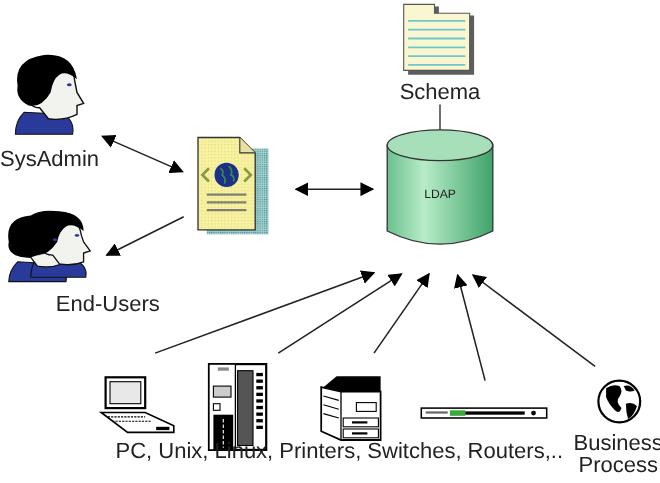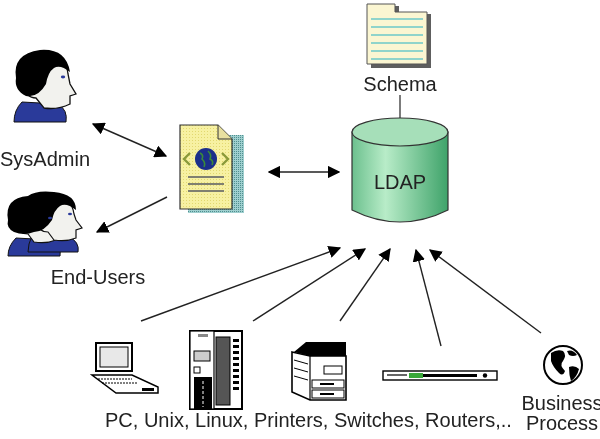--- a/index.html
+++ b/index.html
@@ -149,19 +149,19 @@
   </g>
 
   <g transform="translate(543,345)">
     <circle cx="20" cy="20" r="19" fill="#fff" stroke="#000" stroke-width="2"></circle>
     <path d="M8,8 Q14,4 20,6 Q24,10 20,16 Q16,20 22,26 Q20,32 16,28 Q10,22 8,16 Z" fill="#000"></path>
     <path d="M26,22 Q32,20 36,24 Q34,32 28,36 Q26,30 26,22 Z" fill="#000"></path>
     <path d="M24,6 Q30,4 34,10 Q30,12 26,10 Z" fill="#000"></path>
   </g>
 </svg>
 
-<div class="label" style="left:0;top:148px;width:90px;">SysAdmin</div>
+<div class="label" style="left:0;top:134px;width:90px;">SysAdmin</div>
 <div class="label" style="left:0;top:266px;width:100px;margin-left:48px;">End-Users</div>
 <div class="label" style="left:355px;top:73px;width:90px;">Schema</div>
-<div class="label" style="left:352px;top:171px;width:96px;font-size:20px;">LDAP</div>
-<div class="label" style="left:105px;top:409px;width:310px;text-align:center;">PC, Unix, Linux, Printers, Switches, Routers,..</div>
+<div class="label" style="left:352px;top:171px;width:96px;font-size:11px;">LDAP</div>
+<div class="label" style="left:105px;top:399px;width:310px;text-align:center;">PC, Unix, Linux, Printers, Switches, Routers,..</div>
 <div class="label" style="left:520px;top:392px;width:84px;">Business</div>
 <div class="label" style="left:520px;top:412px;width:84px;">Process</div>
 
 </body></html>

